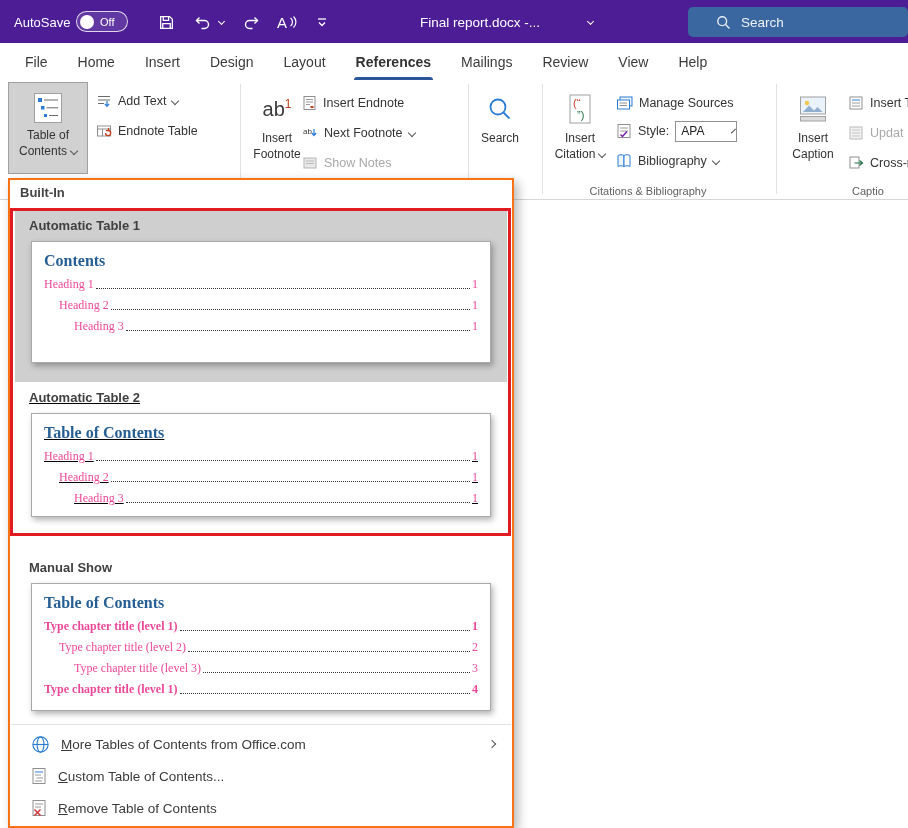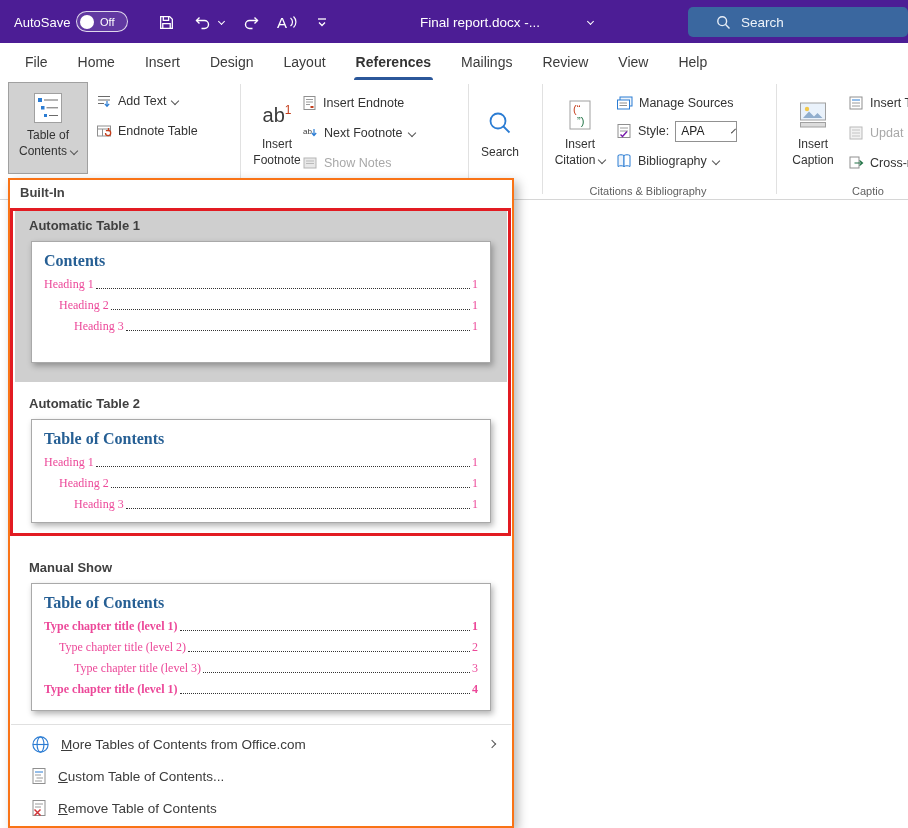--- a/index.html
+++ b/index.html
@@ -30,39 +30,39 @@
   .tabs { position:absolute; top:44px; left:0; width:908px; height:36px; background:#fff; display:flex; align-items:stretch; padding-left:10px; }
   .tab { font-size:14px; color:#3b3b3b; padding:0 15px; display:flex; align-items:center; position:relative; }
   .tab.active { font-weight:700; color:#333; }
   .tab.active::after { content:""; position:absolute; left:13px; right:13px; bottom:0; height:3px; background:#2b579a; border-radius:3px 3px 0 0; }
   
   .ribbon { position:absolute; top:80px; left:0; width:908px; height:120px; background:#fff; border-bottom:1px solid #d6d6d6; }
   .rb-div { position:absolute; top:4px; height:110px; width:1px; background:#e1e1e1; }
   .toc-btn { position:absolute; left:8px; top:2px; width:80px; height:92px; background:#d1d1d1; border:1px solid #a0a0a0;
     display:flex; flex-direction:column; align-items:center; font-size:12px; color:#333; }
   .toc-btn .bb-icon { margin-top:6px; height:38px; display:flex; align-items:center; }
-  .big-btn { position:absolute; top:2px; height:92px; display:flex; flex-direction:column; align-items:center; font-size:12px; color:#333;justify-content:center; }
+  .big-btn { position:absolute; top:2px; height:92px; display:flex; flex-direction:column; align-items:center; font-size:12px; color:#333; }
   .big-btn .bb-icon { margin-top:6px; height:42px; display:flex; align-items:center; }
   .bb-l { line-height:16px; display:flex; align-items:center; gap:4px; }
   .rb-row { position:absolute; height:22px; display:flex; align-items:center; gap:6px; font-size:12.5px; color:#333; white-space:nowrap; }
   .rb-row.disabled { color:#a8a8a8; }
   .rb-label { position:absolute; top:105px; font-size:11px; color:#606060; }
   .style-box { display:flex; align-items:center; justify-content:space-between; width:62px; height:21px; border:1px solid #919191;
     background:#fff; padding:0 5px; font-size:12px; color:#222;gap:29px; }
   .ab1 { font-size:20px; color:#3b3b3b; }
   .ab1 sup { color:#c43e1c; font-size:12px; }
   
   .menu { position:absolute; left:8px; top:178px; width:506px; height:650px; background:#fff; border:2px solid #f97316;
     box-shadow:4px 4px 10px rgba(0,0,0,.28); z-index:50; }
   .menu-header { position:absolute; top:5px; left:10px; font-size:13px; font-weight:700; color:#444; }
   .gi { position:absolute; left:5px; right:5px; }
   .gi .g-title { font-size:13px; font-weight:700; color:#404040; padding:8px 14px 5px; }
   .gi.selected { background:#cfcfcf; }
   .gi1 { top:30px; height:172px; }
-  .gi2 { top:208px; }
+  .gi2 { top:202px;text-decoration:underline; }
   .gi3 { top:372px; }
   .preview { margin:3px 16px 0; background:#fff; border:1px solid #a9a9a9; box-shadow:2px 3px 6px rgba(0,0,0,.3); padding:10px 12px 8px; overflow:hidden; }
   .gi1 .preview { height:122px; }
   .gi2 .preview { height:104px; }
   .gi3 .preview { height:128px; }
   .pv-heading { font-family:"Liberation Serif", serif; font-size:16px; font-weight:700; color:#265f94; margin:0 0 8px; }
   .toc-row { display:flex; align-items:baseline; font-family:"Liberation Serif", serif; font-size:12px; color:#ec4899; margin-top:8px; line-height:13px; }
   .toc-row .leader { flex:1; border-bottom:1.5px dotted #333; margin:0 2px 2px; align-self:flex-end; }
   .toc-row.b { font-weight:700; }
   .i1 { margin-left:15px; } .i2 { margin-left:30px; }

